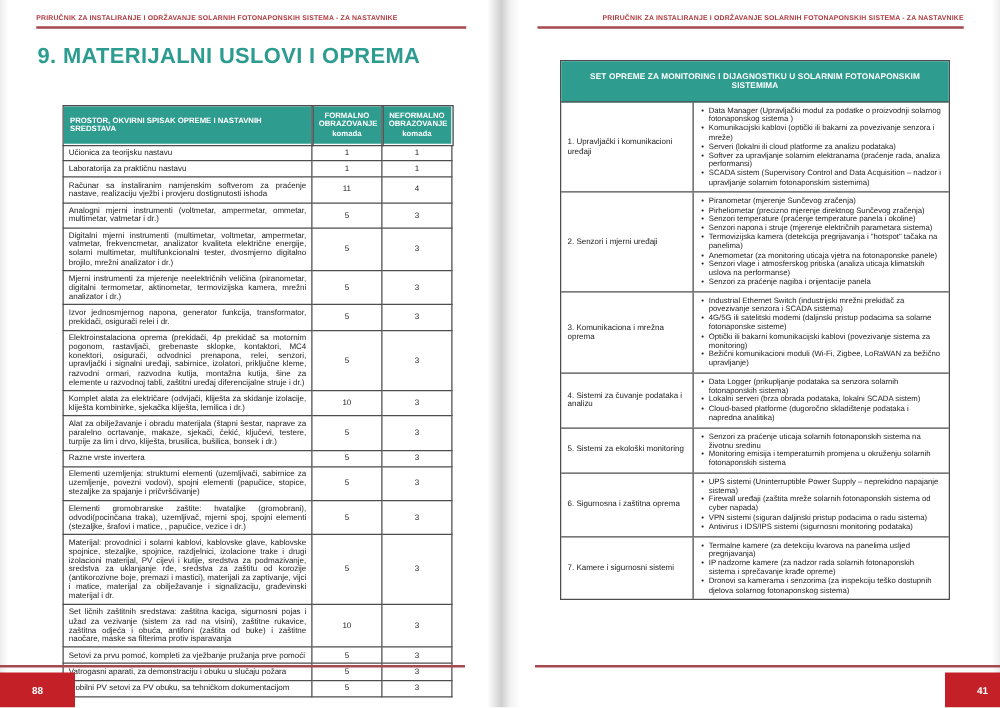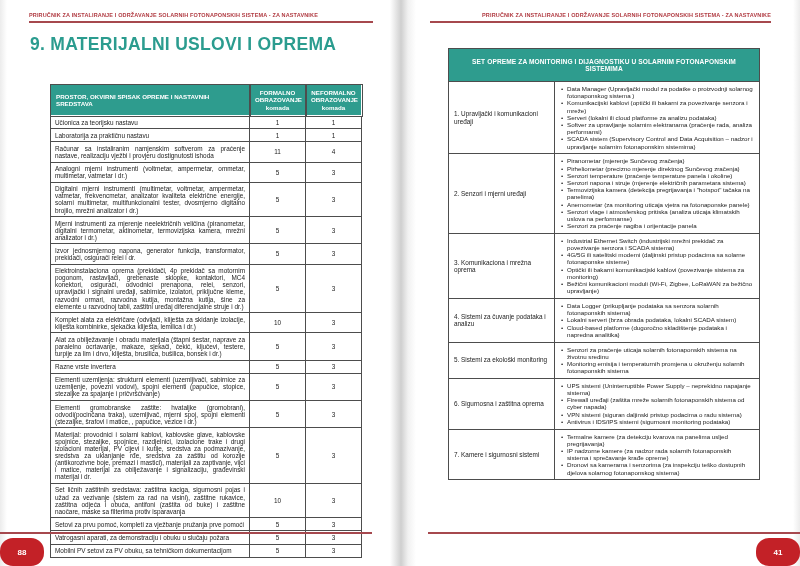--- a/index.html
+++ b/index.html
@@ -86,24 +86,24 @@
     position:relative; padding-left:6px;
     font-size:6.2px; line-height:7.2px; color:#222;
   }
   .bullet::before { content:"\2022"; position:absolute; left:0; top:0; }
 
   
   .footer-rule { position:absolute; top:532px; height:2px; background:#A6484E; }
   .page-left  .footer-rule { left:0; width:372px; }
   .page-right .footer-rule { left:28px; width:372px; }
   .page-num-box {
-    position:absolute; top:538px; width:44px; height:28px;
+    position:absolute; top:538px; width:60px; height:28px;
     background:#C32127; color:#fff;
     display:flex; align-items:center; justify-content:center;
-    font-size:8px; font-weight:bold;border-radius:13px;
+    font-size:8px; font-weight:bold;
   }
   .page-left  .page-num-box { left:0; }
   .page-right .page-num-box { left:356px; }
 </style>
 </head>
 <body>
 
 <div class="spread-bg"></div>
 
 <div class="page page-left">

